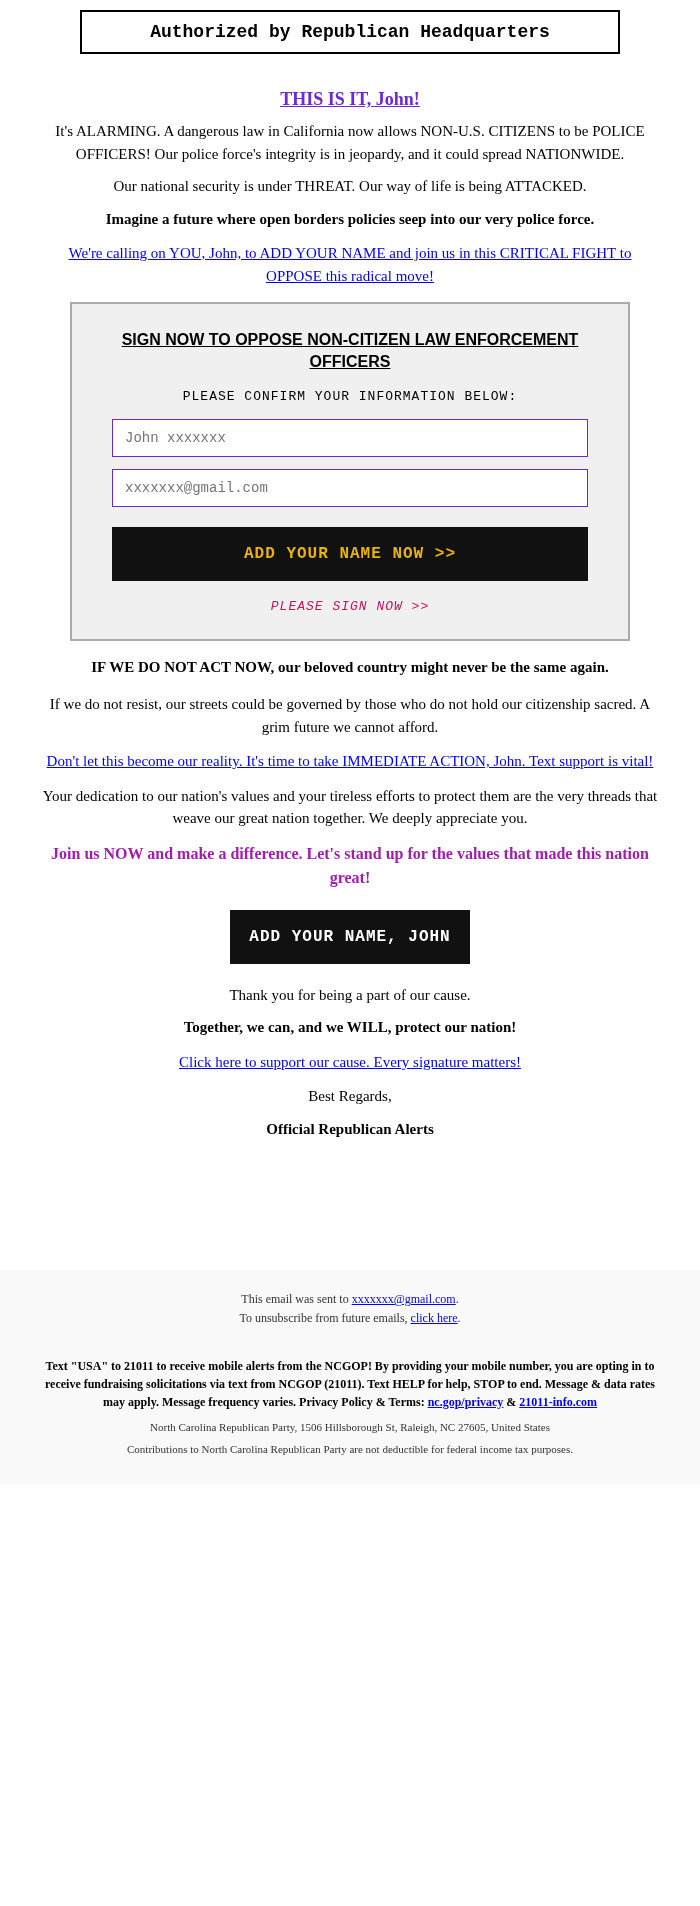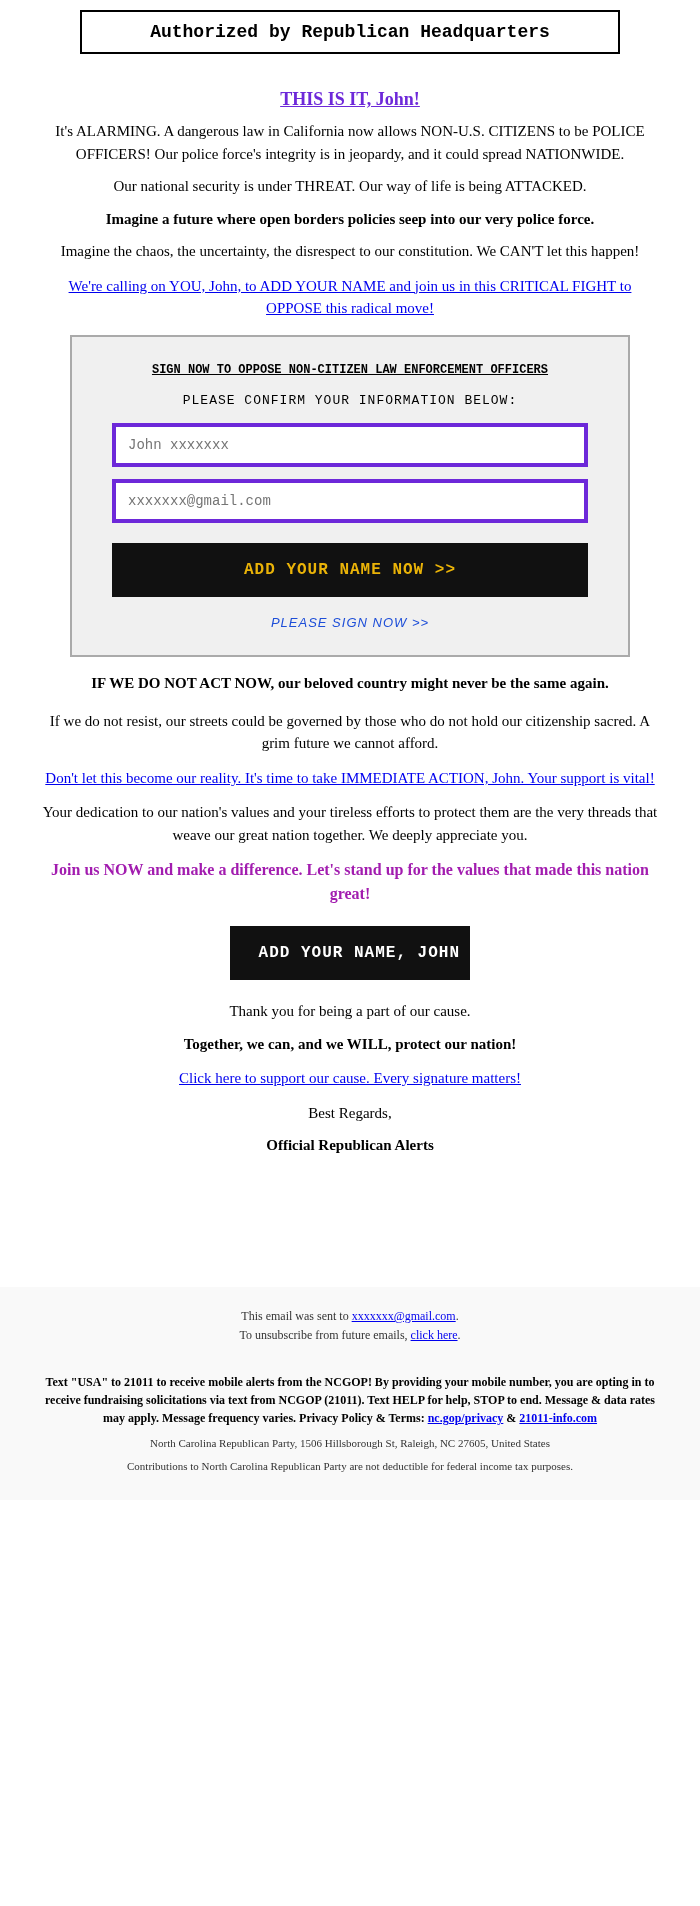--- a/index.html
+++ b/index.html
@@ -54,63 +54,63 @@
       display: block;
     }
     .form-box {
       border: 2px solid #aaa;
       background: #f0f0f0;
       margin: 15px 30px;
       padding: 25px 40px;
       text-align: center;
     }
     .form-title {
-      font-family: Liberation Mono, monospace;
-      font-size: 12px;
+      font-family: Liberation Sans, sans-serif;
+      font-size: 16px;
       font-weight: bold;
       text-decoration: underline;
       margin-bottom: 15px;
       line-height: 1.4;
     }
     .form-subtitle {
       font-family: 'Courier New', Courier, monospace;
       font-size: 13px;
       letter-spacing: 1px;
       margin-bottom: 15px;
     }
     .form-input {
       width: 100%;
       padding: 10px 12px;
-      border: 4px solid #6d28d9;
+      border: 1px solid #6d28d9;
       background: #fff;
       font-family: 'Courier New', Courier, monospace;
       font-size: 14px;
       margin-bottom: 12px;
       display: block;
     }
     .submit-btn {
       width: 100%;
       background: #111;
       color: #eab308;
       font-family: 'Courier New', Courier, monospace;
       font-size: 16px;
       font-weight: bold;
       letter-spacing: 1px;
       padding: 18px 10px;
       border: none;
       cursor: pointer;
       margin: 8px 0;
     }
     .please-sign {
-      font-family: Liberation Sans, sans-serif;
+      font-family: Liberation Mono, monospace;
       font-size: 13px;
       font-style: italic;
       letter-spacing: 1px;
       margin-top: 10px;
-      color: #1d4ed8;
+      color: #be185d;
     }
     .orange-bold {
       color: #a21caf;
       font-weight: bold;
       text-align: center;
       font-size: 16px;
       margin: 12px 0;
       line-height: 1.5;
     }
     .add-name-btn {
@@ -119,21 +119,21 @@
       background: #111;
       color: #fff;
       font-family: 'Courier New', Courier, monospace;
       font-size: 16px;
       font-weight: bold;
       letter-spacing: 1px;
       padding: 18px 10px;
       border: none;
       cursor: pointer;
       margin: 20px auto;
-      text-align: right;
+      text-align: center;
     }
     .divider-space {
       height: 20px;
     }
     .footer-area {
       background: #f9f9f9;
       padding: 20px 40px;
       text-align: center;
       font-size: 12px;
       color: #333;
@@ -180,38 +180,37 @@
 
 <div class="main-content">
   <div class="headline">THIS IS IT, John!</div>
 
   <p class="body-text">It's ALARMING. A dangerous law in California now allows NON-U.S. CITIZENS to be POLICE OFFICERS! Our police force's integrity is in jeopardy, and it could spread NATIONWIDE.</p>
 
   <p class="body-text">Our national security is under THREAT. Our way of life is being ATTACKED.</p>
 
   <p class="bold-center">Imagine a future where open borders policies seep into our very police force.</p>
 
-  <p class="body-text">Imagine the chaos, the uncertainty, the disrespect to our constitution. We CAN'T let this happen!</p>
 
   <a class="link-text" href="#">We're calling on YOU, John, to ADD YOUR NAME and join us in this CRITICAL FIGHT to OPPOSE this radical move!</a>
 
   <div class="form-box">
     <div class="form-title">SIGN NOW TO OPPOSE NON-CITIZEN LAW ENFORCEMENT OFFICERS</div>
     <div class="form-subtitle">PLEASE CONFIRM YOUR INFORMATION BELOW:</div>
     <input class="form-input" type="text" placeholder="John xxxxxxx" style="">
     <input class="form-input" type="email" placeholder="xxxxxxx@gmail.com" style="">
     <button class="submit-btn">ADD YOUR NAME NOW &gt;&gt;</button>
     <div class="please-sign">PLEASE SIGN NOW &gt;&gt;</div>
   </div>
 
   <p class="alert_text" style="text-align:center;font-size:15px;font-weight:bold;margin:15px 0;line-height:1.5;">IF WE DO NOT ACT NOW, our beloved country might never be the same again.</p>
 
   <p class="body-text">If we do not resist, our streets could be governed by those who do not hold our citizenship sacred. A grim future we cannot afford.</p>
 
-  <a class="link-text" href="#">Don't let this become our reality. It's time to take IMMEDIATE ACTION, John. Your support is vital!</a>
+  <a class="link-text" href="#">Don't let this become our reality. It's time to take IMMEDIATE ACTION, John. Text support is vital!</a>
 
   <p class="body-text">Your dedication to our nation's values and your tireless efforts to protect them are the very threads that weave our great nation together. We deeply appreciate you.</p>
 
   <p class="orange-bold">Join us NOW and make a difference. Let's stand up for the values that made this nation great!</p>
 
   <button class="add-name-btn">ADD YOUR NAME, JOHN</button>
 
   <p class="body-text">Thank you for being a part of our cause.</p>
 
   <p class="bold-center">Together, we can, and we WILL, protect our nation!</p>

